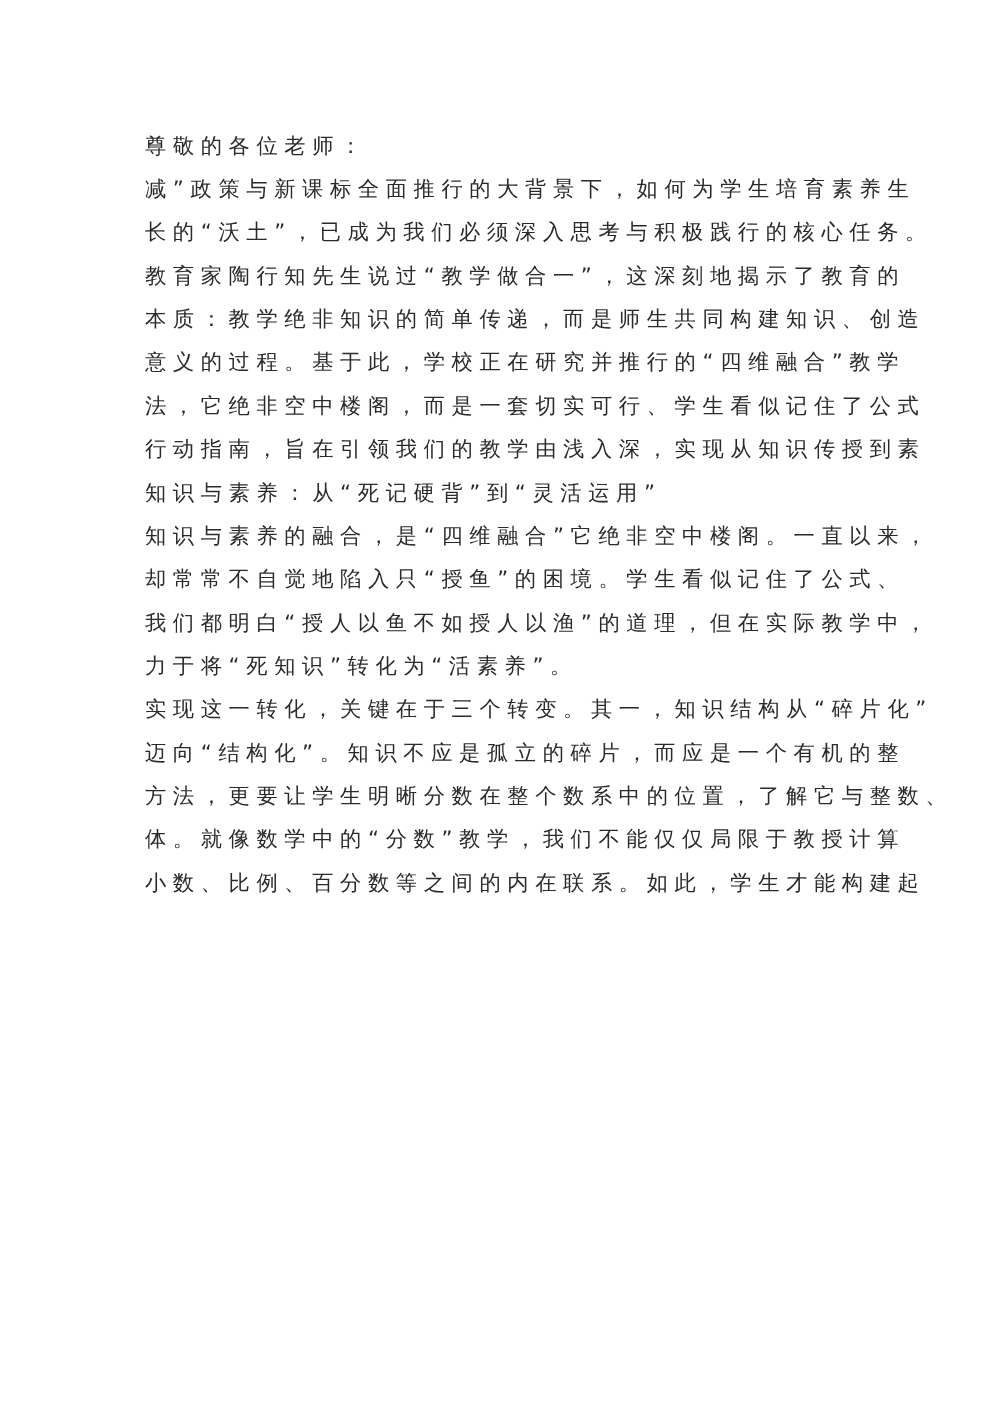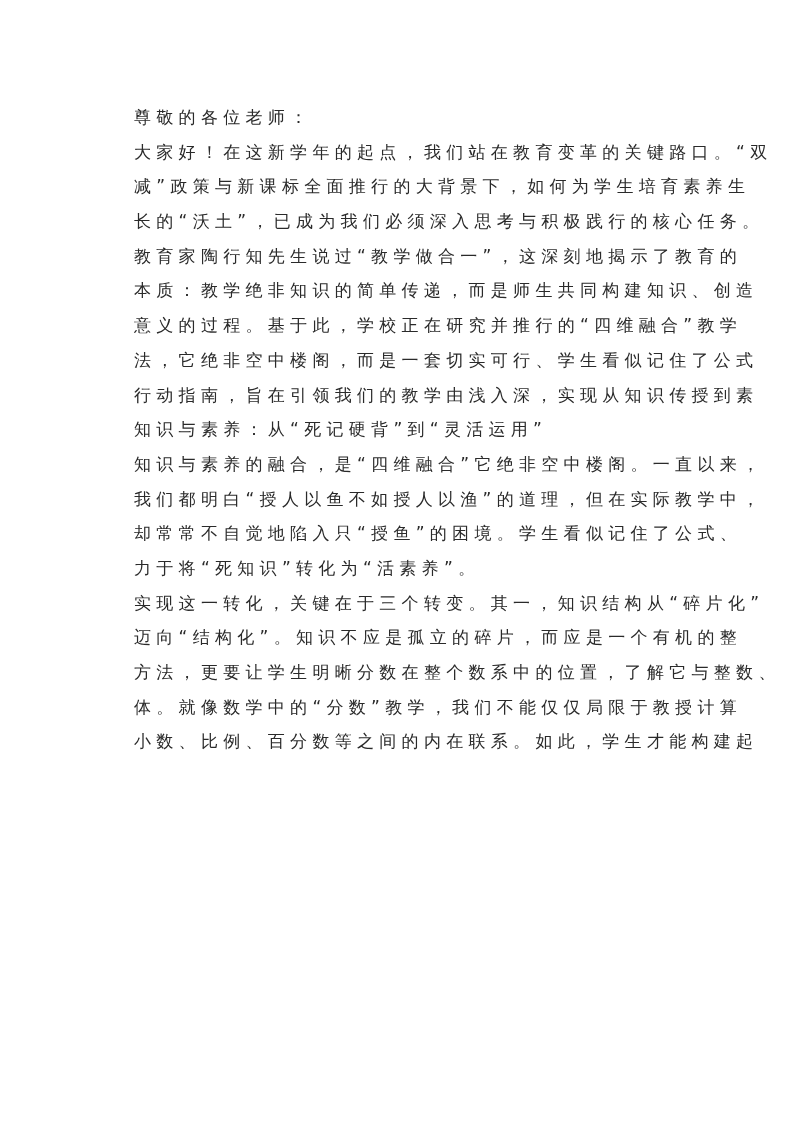--- a/index.html
+++ b/index.html
@@ -1,48 +1,47 @@
 <!DOCTYPE html>
 <html><head>
 <meta charset="utf-8">
 <style>
   html, body { margin: 0; padding: 0; background: #ffffff; }
   body { width: 793px; height: 1122px; position: relative; overflow: hidden; }
   .page {
     position: absolute;
-    left: 134px;
+    left: 116px;
     top: 104px;
     width: 560px;
     font-family: "DejaVu Sans", "Liberation Sans", sans-serif;
     color: #2a2a2a;
   }
   .line {
     height: 34.7px;
     line-height: 26px;
     font-size: 17px;
     white-space: nowrap;
     letter-spacing: 5.3px;
   }
 </style>
 </head>
 <body>
 
 <div class="page">
   <div class="line">尊敬的各位老师：</div>
-  <div class="line">大家好！在这新学年的起点，我们站在教育变革的关键路口。“双</div>
   <div class="line">减”政策与新课标全面推行的大背景下，如何为学生培育素养生</div>
   <div class="line">长的“沃土”，已成为我们必须深入思考与积极践行的核心任务。</div>
   <div class="line">教育家陶行知先生说过“教学做合一”，这深刻地揭示了教育的</div>
   <div class="line">本质：教学绝非知识的简单传递，而是师生共同构建知识、创造</div>
   <div class="line">意义的过程。基于此，学校正在研究并推行的“四维融合”教学</div>
   <div class="line">法，它绝非空中楼阁，而是一套切实可行、学生看似记住了公式</div>
   <div class="line">行动指南，旨在引领我们的教学由浅入深，实现从知识传授到素</div>
   <div class="line">知识与素养：从“死记硬背”到“灵活运用”</div>
   <div class="line">知识与素养的融合，是“四维融合”它绝非空中楼阁。一直以来，</div>
+  <div class="line">却常常不自觉地陷入只“授鱼”的困境。学生看似记住了公式、</div>
   <div class="line">我们都明白“授人以鱼不如授人以渔”的道理，但在实际教学中，</div>
-  <div class="line">却常常不自觉地陷入只“授鱼”的困境。学生看似记住了公式、</div>
   <div class="line">力于将“死知识”转化为“活素养”。</div>
   <div class="line">实现这一转化，关键在于三个转变。其一，知识结构从“碎片化”</div>
   <div class="line">迈向“结构化”。知识不应是孤立的碎片，而应是一个有机的整</div>
   <div class="line">方法，更要让学生明晰分数在整个数系中的位置，了解它与整数、</div>
   <div class="line">体。就像数学中的“分数”教学，我们不能仅仅局限于教授计算</div>
   <div class="line">小数、比例、百分数等之间的内在联系。如此，学生才能构建起</div>
 </div>
 
 </body></html>

